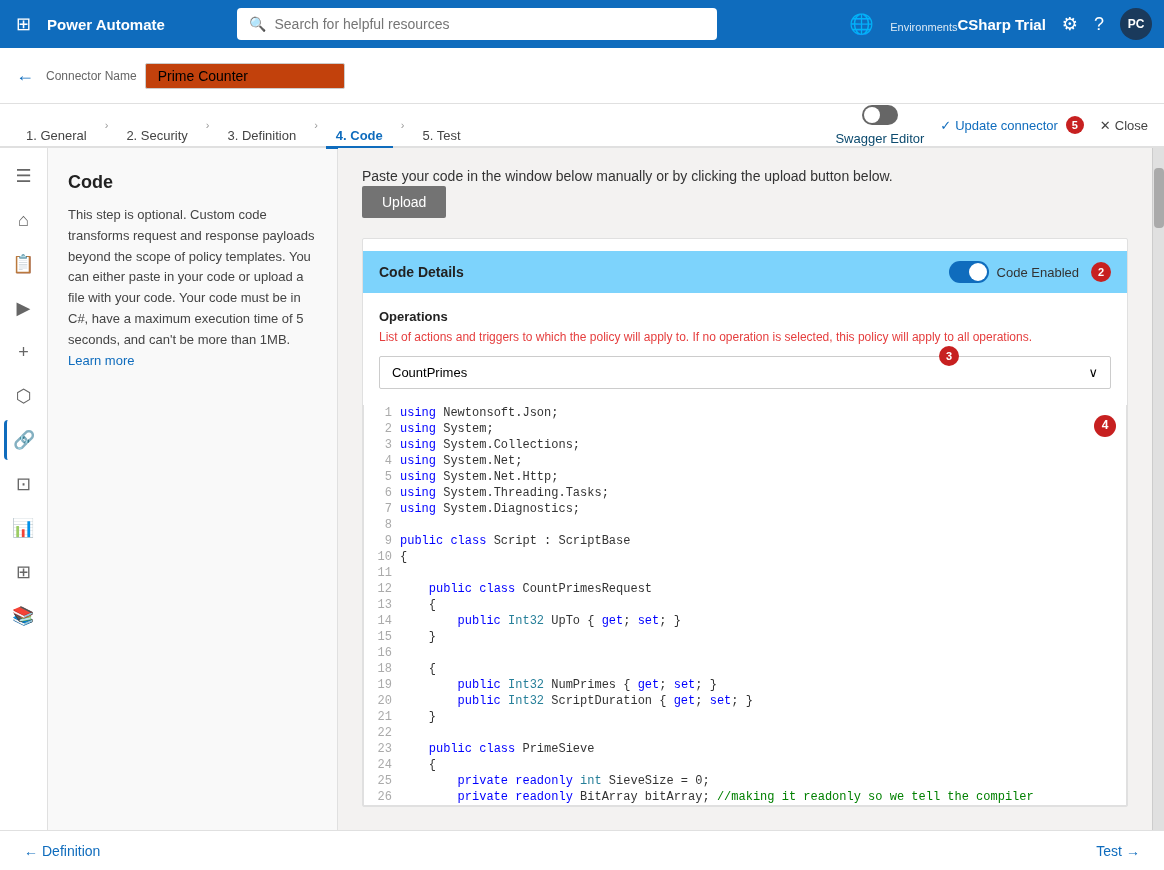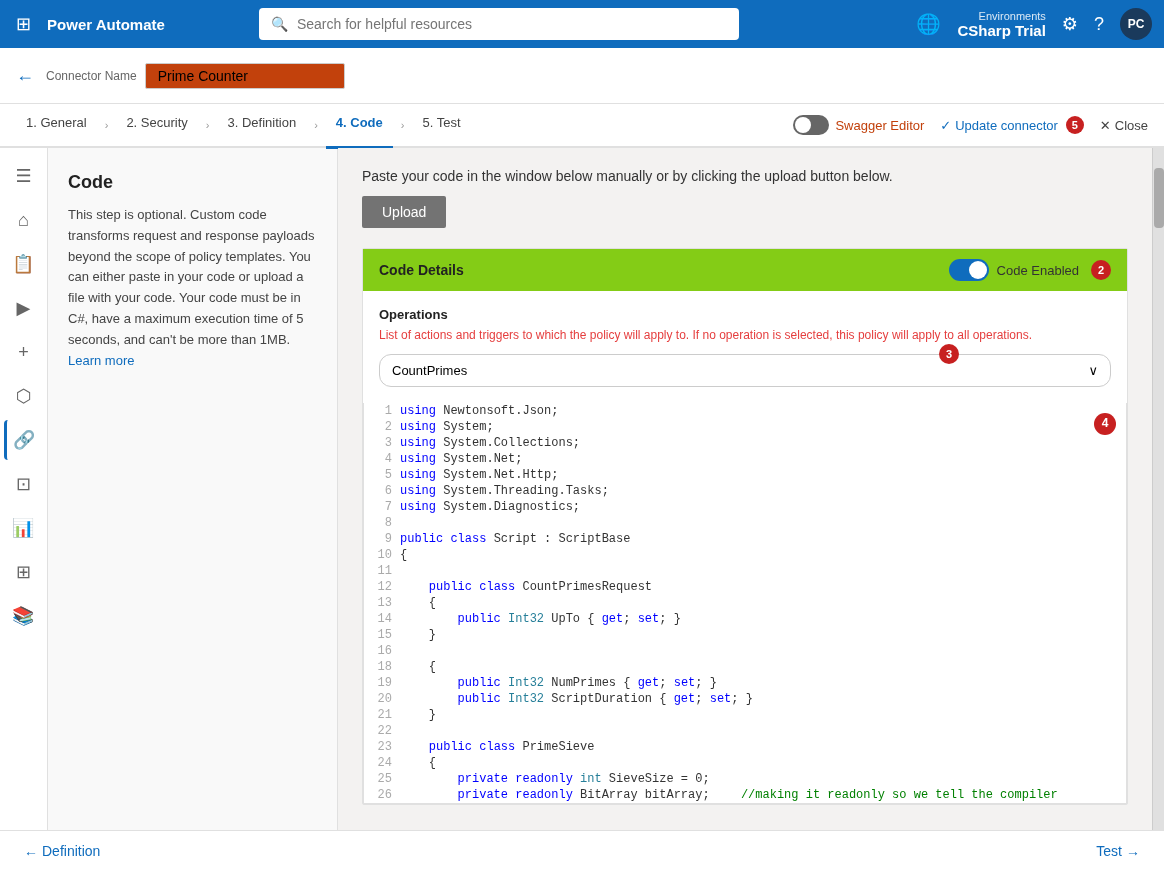--- a/index.html
+++ b/index.html
@@ -26,21 +26,21 @@
       display: flex;
       align-items: center;
       padding: 0 12px;
       gap: 8px;
       height: 32px;
     }
     .topbar-search input {
       border: none; outline: none; font-size: 14px; color: #333; width: 100%;
     }
     .topbar-right { margin-left: auto; display: flex; align-items: center; gap: 16px; }
-    .env-block { display: flex; flex-direction: column; align-items: flex-end; color: white; font-size: 12px; }
+    .env-block { display: flex; flex-direction: row; align-items: flex-end; color: white; font-size: 12px; }
     .env-block .env-name { font-size: 15px; font-weight: 600; }
     .topbar-icon { color: white; font-size: 18px; cursor: pointer; }
     .avatar { background: #1a3a5c; color: white; border-radius: 50%; width: 32px; height: 32px; display: flex; align-items: center; justify-content: center; font-size: 12px; font-weight: 600; }
 
     
     .connector-header {
       background: white;
       display: flex;
       align-items: center;
       padding: 0 16px;
@@ -63,22 +63,22 @@
       background: white;
       display: flex;
       align-items: center;
       padding: 0 16px;
       height: 44px;
       border-bottom: 2px solid #e0e0e0;
       gap: 4px;
     }
     .tab {
       display: flex;
-      align-items: flex-start;
-      padding: 12px 10px;
+      align-items: flex-end;
+      padding: 4px 10px;
       height: 44px;
       font-size: 13px;
       color: #444;
       cursor: pointer;
       white-space: nowrap;
       position: relative;
     }
     .tab.active {
       color: #0f6cbd;
       font-weight: 600;
@@ -87,21 +87,21 @@
       content: '';
       position: absolute;
       bottom: -2px;
       left: 0;
       right: 0;
       height: 3px;
       background: #0f6cbd;
     }
     .tab-chevron { color: #999; margin: 0 4px; font-size: 11px; }
     .tabs-right { margin-left: auto; display: flex; align-items: center; gap: 16px; }
-    .swagger-toggle { display: flex; align-items: center; gap: 6px; font-size: 13px; color: #c2410c; }
+    .swagger-toggle { display: flex; align-items: center; gap: 6px; font-size: 13px; color: #0c4a6e; flex-direction: column; }
     .toggle-switch {
       width: 36px; height: 20px; background: #666; border-radius: 10px;
       position: relative; cursor: pointer;
     }
     .toggle-switch .knob {
       position: absolute; top: 2px; left: 2px;
       width: 16px; height: 16px; background: white; border-radius: 50%;
     }
     .action-btn {
       background: none; border: none; cursor: pointer;
@@ -138,66 +138,67 @@
     .side-panel a { color: #0f6cbd; text-decoration: none; margin-top: 6px; }
 
     
     .main-content {
       flex: 1;
       background: #f3f2f1;
       overflow-y: auto;
       padding: 20px 24px;
       position: relative;
     }
-    .intro-text { font-size: 14px; color: #333; margin-bottom: 12px; }
+    .intro-text { font-size: 14px; color: #333; margin-bottom: 2px; }
 
     .upload-btn {
       background: #737373;
       color: white;
       border: none;
       border-radius: 2px;
       padding: 8px 20px;
       font-size: 14px;
       cursor: pointer;
       margin-bottom: 20px;
       display: inline-block;
     }
 
     .code-details-section {
       background: white;
       border: 1px solid #e0e0e0;
       border-radius: 2px;
     }
     .code-details-header {
-      background: #84cc16;
+      background: #7dd3fc;
       padding: 10px 16px;
       display: flex;
       align-items: center;
       justify-content: space-between;
+      margin-top: 12px;
     }
     .code-details-title { font-size: 14px; font-weight: 600; color: #222; }
     .code-enabled-area { display: flex; align-items: center; gap: 8px; font-size: 13px; color: #333; }
     .toggle-on {
       width: 40px; height: 22px; background: #0f6cbd; border-radius: 11px;
       position: relative; cursor: pointer;
     }
     .toggle-on .knob {
       position: absolute; top: 2px; right: 2px;
       width: 18px; height: 18px; background: white; border-radius: 50%;
     }
 
     .operations-section { padding: 16px; }
     .operations-label { font-size: 13px; font-weight: 600; color: #222; margin-bottom: 6px; }
     .operations-desc { font-size: 12px; color: #555; margin-bottom: 12px; }
     .operations-desc span { color: #e53e3e; }
 
     .dropdown-select {
       width: 100%;
       border: 1px solid #ccc;
-      border-radius: 12px;
+      border-radius: 2px;
       padding: 8px 12px;
       font-size: 13px;
       background: white;
       display: flex;
       align-items: center;
       justify-content: space-between;
       cursor: pointer;
       position: relative;
     }
 
@@ -221,21 +222,21 @@
       min-width: 36px;
       text-align: right;
       padding: 0 8px 0 0;
       color: #aaa;
       user-select: none;
       font-size: 12px;
     }
     .line-code { color: #333; white-space: pre; font-size: 12px; }
     .kw { color: #0000ff; }
     .type { color: #267f99; }
-    .comment { color: #008000; margin-left: 24px; }
+    .comment { color: #008000; }
 
     
     .bottom-nav {
       background: white;
       height: 40px;
       display: flex;
       align-items: center;
       justify-content: space-between;
       padding: 0 24px;
       border-top: 1px solid #e0e0e0;

